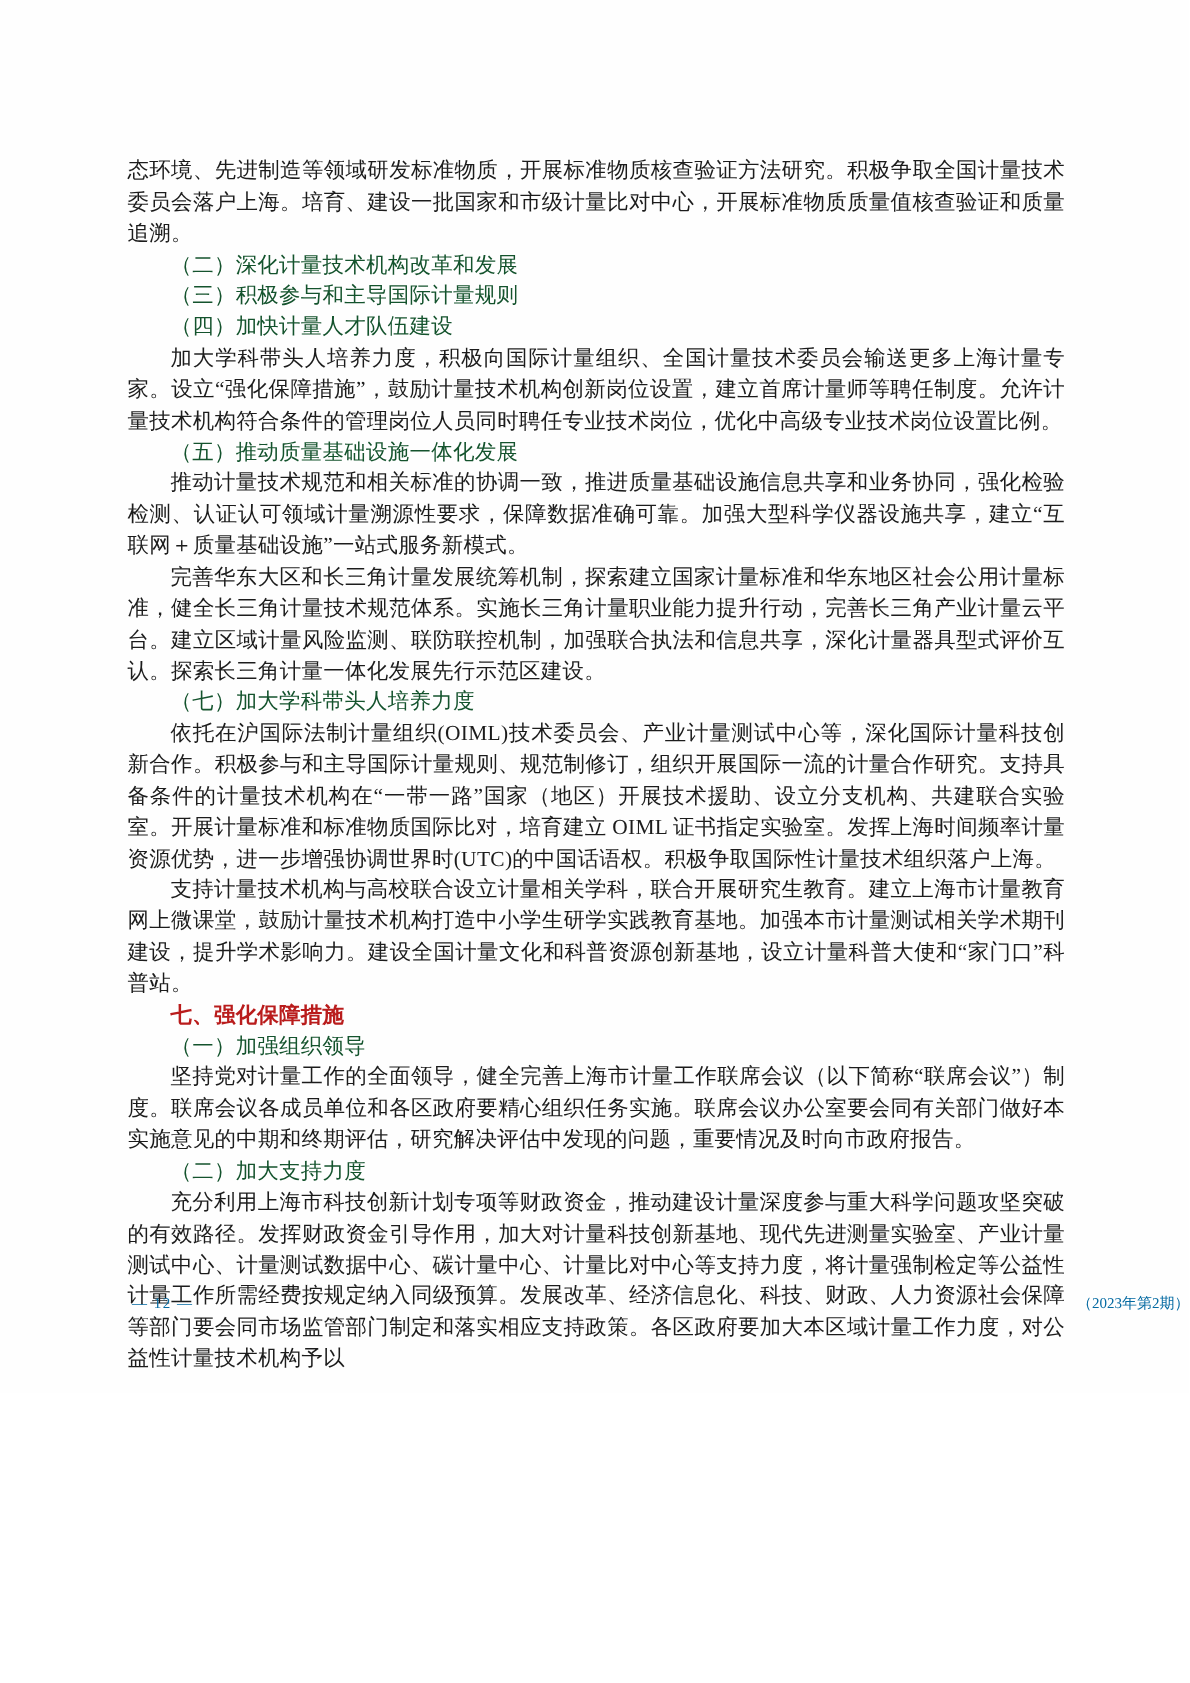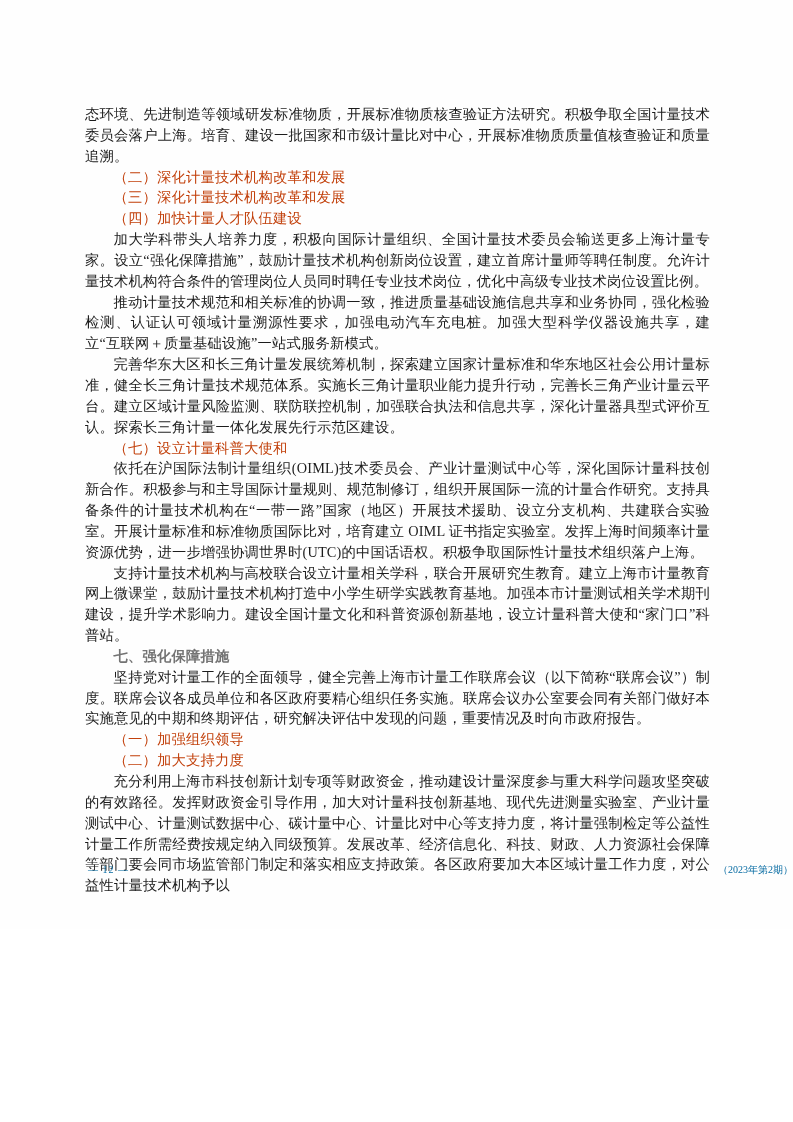--- a/index.html
+++ b/index.html
@@ -27,26 +27,26 @@
     letter-spacing: 0.2px;
   }
   .para {
     margin: 0;
     text-indent: 2em;
   }
   .para.continuation {
     text-indent: 0;
   }
   .para.subheading {
-    color: #c2410c;
+    color: #14532d;
   }
   .para.section-heading {
     font-family: "Liberation Sans", sans-serif;
     font-weight: 700;
-    color: #737373;
+    color: #b91c1c;
   }
   .footer {
     position: absolute;
     left: 0;
     right: 0;
     bottom: 48px;
     height: 22px;
     font-size: 10px;
     line-height: 22px;
     color: #0369a1;
@@ -63,31 +63,32 @@
     text-align: right;
   }
 </style>
 </head>
 <body>
 
 <div class="page">
   <main class="content">
       <p class="para continuation">态环境、先进制造等领域研发标准物质，开展标准物质核查验证方法研究。积极争取全国计量技术委员会落户上海。培育、建设一批国家和市级计量比对中心，开展标准物质质量值核查验证和质量追溯。</p>
       <p class="para subheading">（二）深化计量技术机构改革和发展</p>
-      <p class="para subheading">（三）深化计量技术机构改革和发展</p>
+      <p class="para subheading">（三）积极参与和主导国际计量规则</p>
       <p class="para subheading">（四）加快计量人才队伍建设</p>
       <p class="para body">加大学科带头人培养力度，积极向国际计量组织、全国计量技术委员会输送更多上海计量专家。设立“强化保障措施”，鼓励计量技术机构创新岗位设置，建立首席计量师等聘任制度。允许计量技术机构符合条件的管理岗位人员同时聘任专业技术岗位，优化中高级专业技术岗位设置比例。</p>
-      <p class="para body">推动计量技术规范和相关标准的协调一致，推进质量基础设施信息共享和业务协同，强化检验检测、认证认可领域计量溯源性要求，加强电动汽车充电桩。加强大型科学仪器设施共享，建立“互联网＋质量基础设施”一站式服务新模式。</p>
+      <p class="para subheading">（五）推动质量基础设施一体化发展</p>
+      <p class="para body">推动计量技术规范和相关标准的协调一致，推进质量基础设施信息共享和业务协同，强化检验检测、认证认可领域计量溯源性要求，保障数据准确可靠。加强大型科学仪器设施共享，建立“互联网＋质量基础设施”一站式服务新模式。</p>
       <p class="para body">完善华东大区和长三角计量发展统筹机制，探索建立国家计量标准和华东地区社会公用计量标准，健全长三角计量技术规范体系。实施长三角计量职业能力提升行动，完善长三角产业计量云平台。建立区域计量风险监测、联防联控机制，加强联合执法和信息共享，深化计量器具型式评价互认。探索长三角计量一体化发展先行示范区建设。</p>
-      <p class="para subheading">（七）设立计量科普大使和</p>
+      <p class="para subheading">（七）加大学科带头人培养力度</p>
       <p class="para body">依托在沪国际法制计量组织(OIML)技术委员会、产业计量测试中心等，深化国际计量科技创新合作。积极参与和主导国际计量规则、规范制修订，组织开展国际一流的计量合作研究。支持具备条件的计量技术机构在“一带一路”国家（地区）开展技术援助、设立分支机构、共建联合实验室。开展计量标准和标准物质国际比对，培育建立 OIML 证书指定实验室。发挥上海时间频率计量资源优势，进一步增强协调世界时(UTC)的中国话语权。积极争取国际性计量技术组织落户上海。</p>
       <p class="para body">支持计量技术机构与高校联合设立计量相关学科，联合开展研究生教育。建立上海市计量教育网上微课堂，鼓励计量技术机构打造中小学生研学实践教育基地。加强本市计量测试相关学术期刊建设，提升学术影响力。建设全国计量文化和科普资源创新基地，设立计量科普大使和“家门口”科普站。</p>
       <p class="para section-heading">七、强化保障措施</p>
+      <p class="para subheading">（一）加强组织领导</p>
       <p class="para body">坚持党对计量工作的全面领导，健全完善上海市计量工作联席会议（以下简称“联席会议”）制度。联席会议各成员单位和各区政府要精心组织任务实施。联席会议办公室要会同有关部门做好本实施意见的中期和终期评估，研究解决评估中发现的问题，重要情况及时向市政府报告。</p>
-      <p class="para subheading">（一）加强组织领导</p>
       <p class="para subheading">（二）加大支持力度</p>
       <p class="para body">充分利用上海市科技创新计划专项等财政资金，推动建设计量深度参与重大科学问题攻坚突破的有效路径。发挥财政资金引导作用，加大对计量科技创新基地、现代先进测量实验室、产业计量测试中心、计量测试数据中心、碳计量中心、计量比对中心等支持力度，将计量强制检定等公益性计量工作所需经费按规定纳入同级预算。发展改革、经济信息化、科技、财政、人力资源社会保障等部门要会同市场监管部门制定和落实相应支持政策。各区政府要加大本区域计量工作力度，对公益性计量技术机构予以</p>
     </main>
   <footer class="footer">
     <span class="footer-page">— 12 —</span>
     <span class="footer-issue">（2023年第2期）</span>
   </footer>
 </div>
 
 </body></html>

